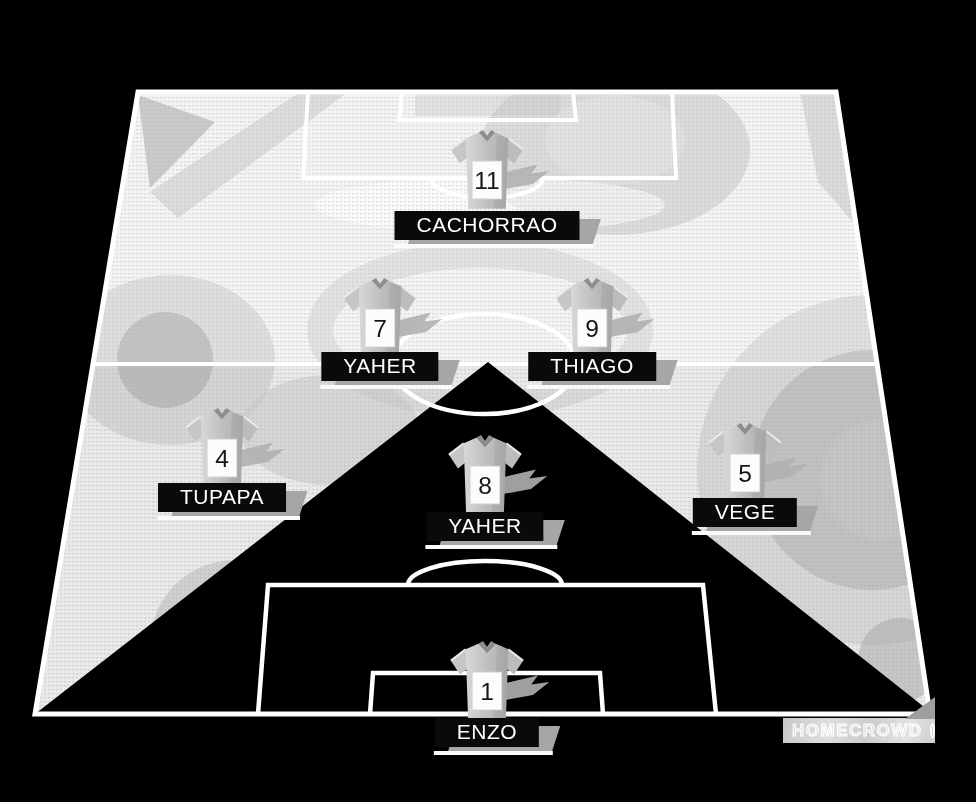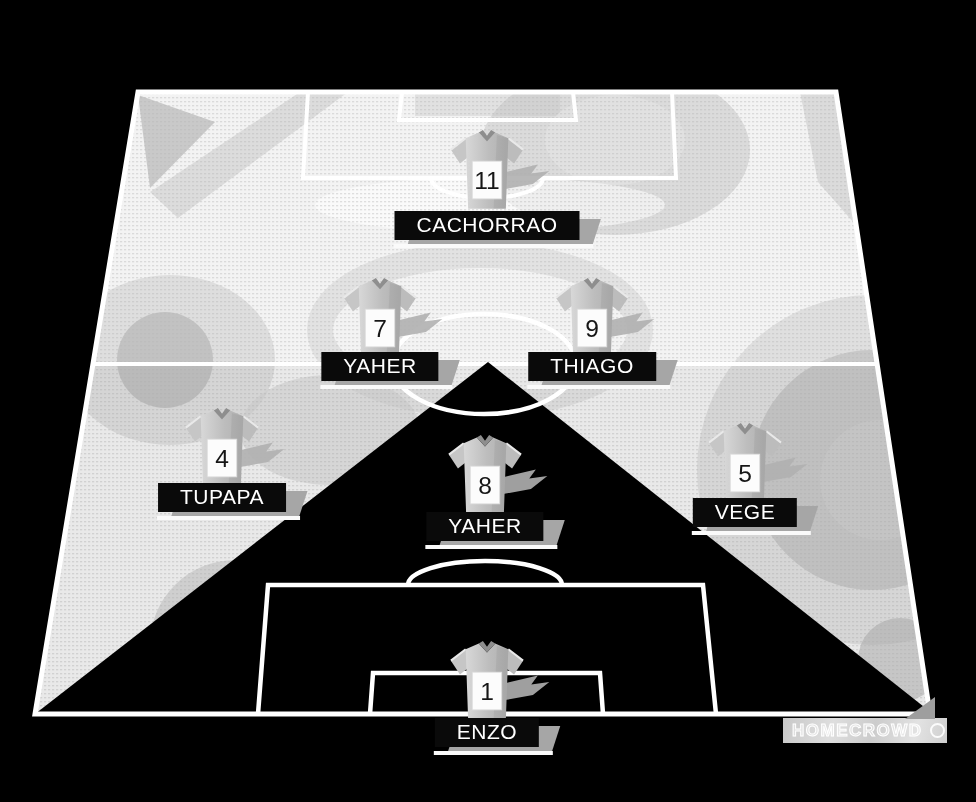--- a/index.html
+++ b/index.html
@@ -15,21 +15,21 @@
   .plabel-shadow{position:absolute;left:0;top:0;width:100%;height:100%;
                  background:#a6a6a6;transform:translate(12px,8px) skewX(-18deg);
                  transform-origin:bottom left;z-index:1;}
   .plabel-underline{position:absolute;left:-1px;top:calc(100% + 4px);
                     width:calc(100% + 15px);height:4px;background:#fafafa;z-index:2;}
   .plabel-plate{position:relative;z-index:3;background:#0a0a0a;color:#fff;
                 font-size:21px;font-weight:500;letter-spacing:.5px;line-height:22px;
                 padding:3px 22px 4px;white-space:nowrap;}
 
   
-  .watermark{position:absolute;width:164px;height:25px;display:flex;align-items:center;
+  .watermark{position:absolute;width:152px;height:25px;display:flex;align-items:center;
              padding-left:9px;box-sizing:border-box;
              background:linear-gradient(105deg,#c8c8c8 0%,#dedede 30%,#cccccc 55%,#e2e2e2 80%,#cfcfcf 100%);text-align:center;}
   .wm-text{font-size:17px;font-weight:700;letter-spacing:1.5px;color:rgba(255,255,255,.35);
            -webkit-text-stroke:1px #ffffff;line-height:1;}
   .wm-ring{display:inline-block;width:11px;height:11px;border:2px solid #fff;
            border-radius:50%;margin-left:7px;opacity:.9;}
   .wm-fold{position:absolute;left:122px;top:-21px;width:30px;height:22px;background:#9e9e9e;
            clip-path:polygon(0 100%,100% 0,100% 100%);}
 </style>
 </head>

